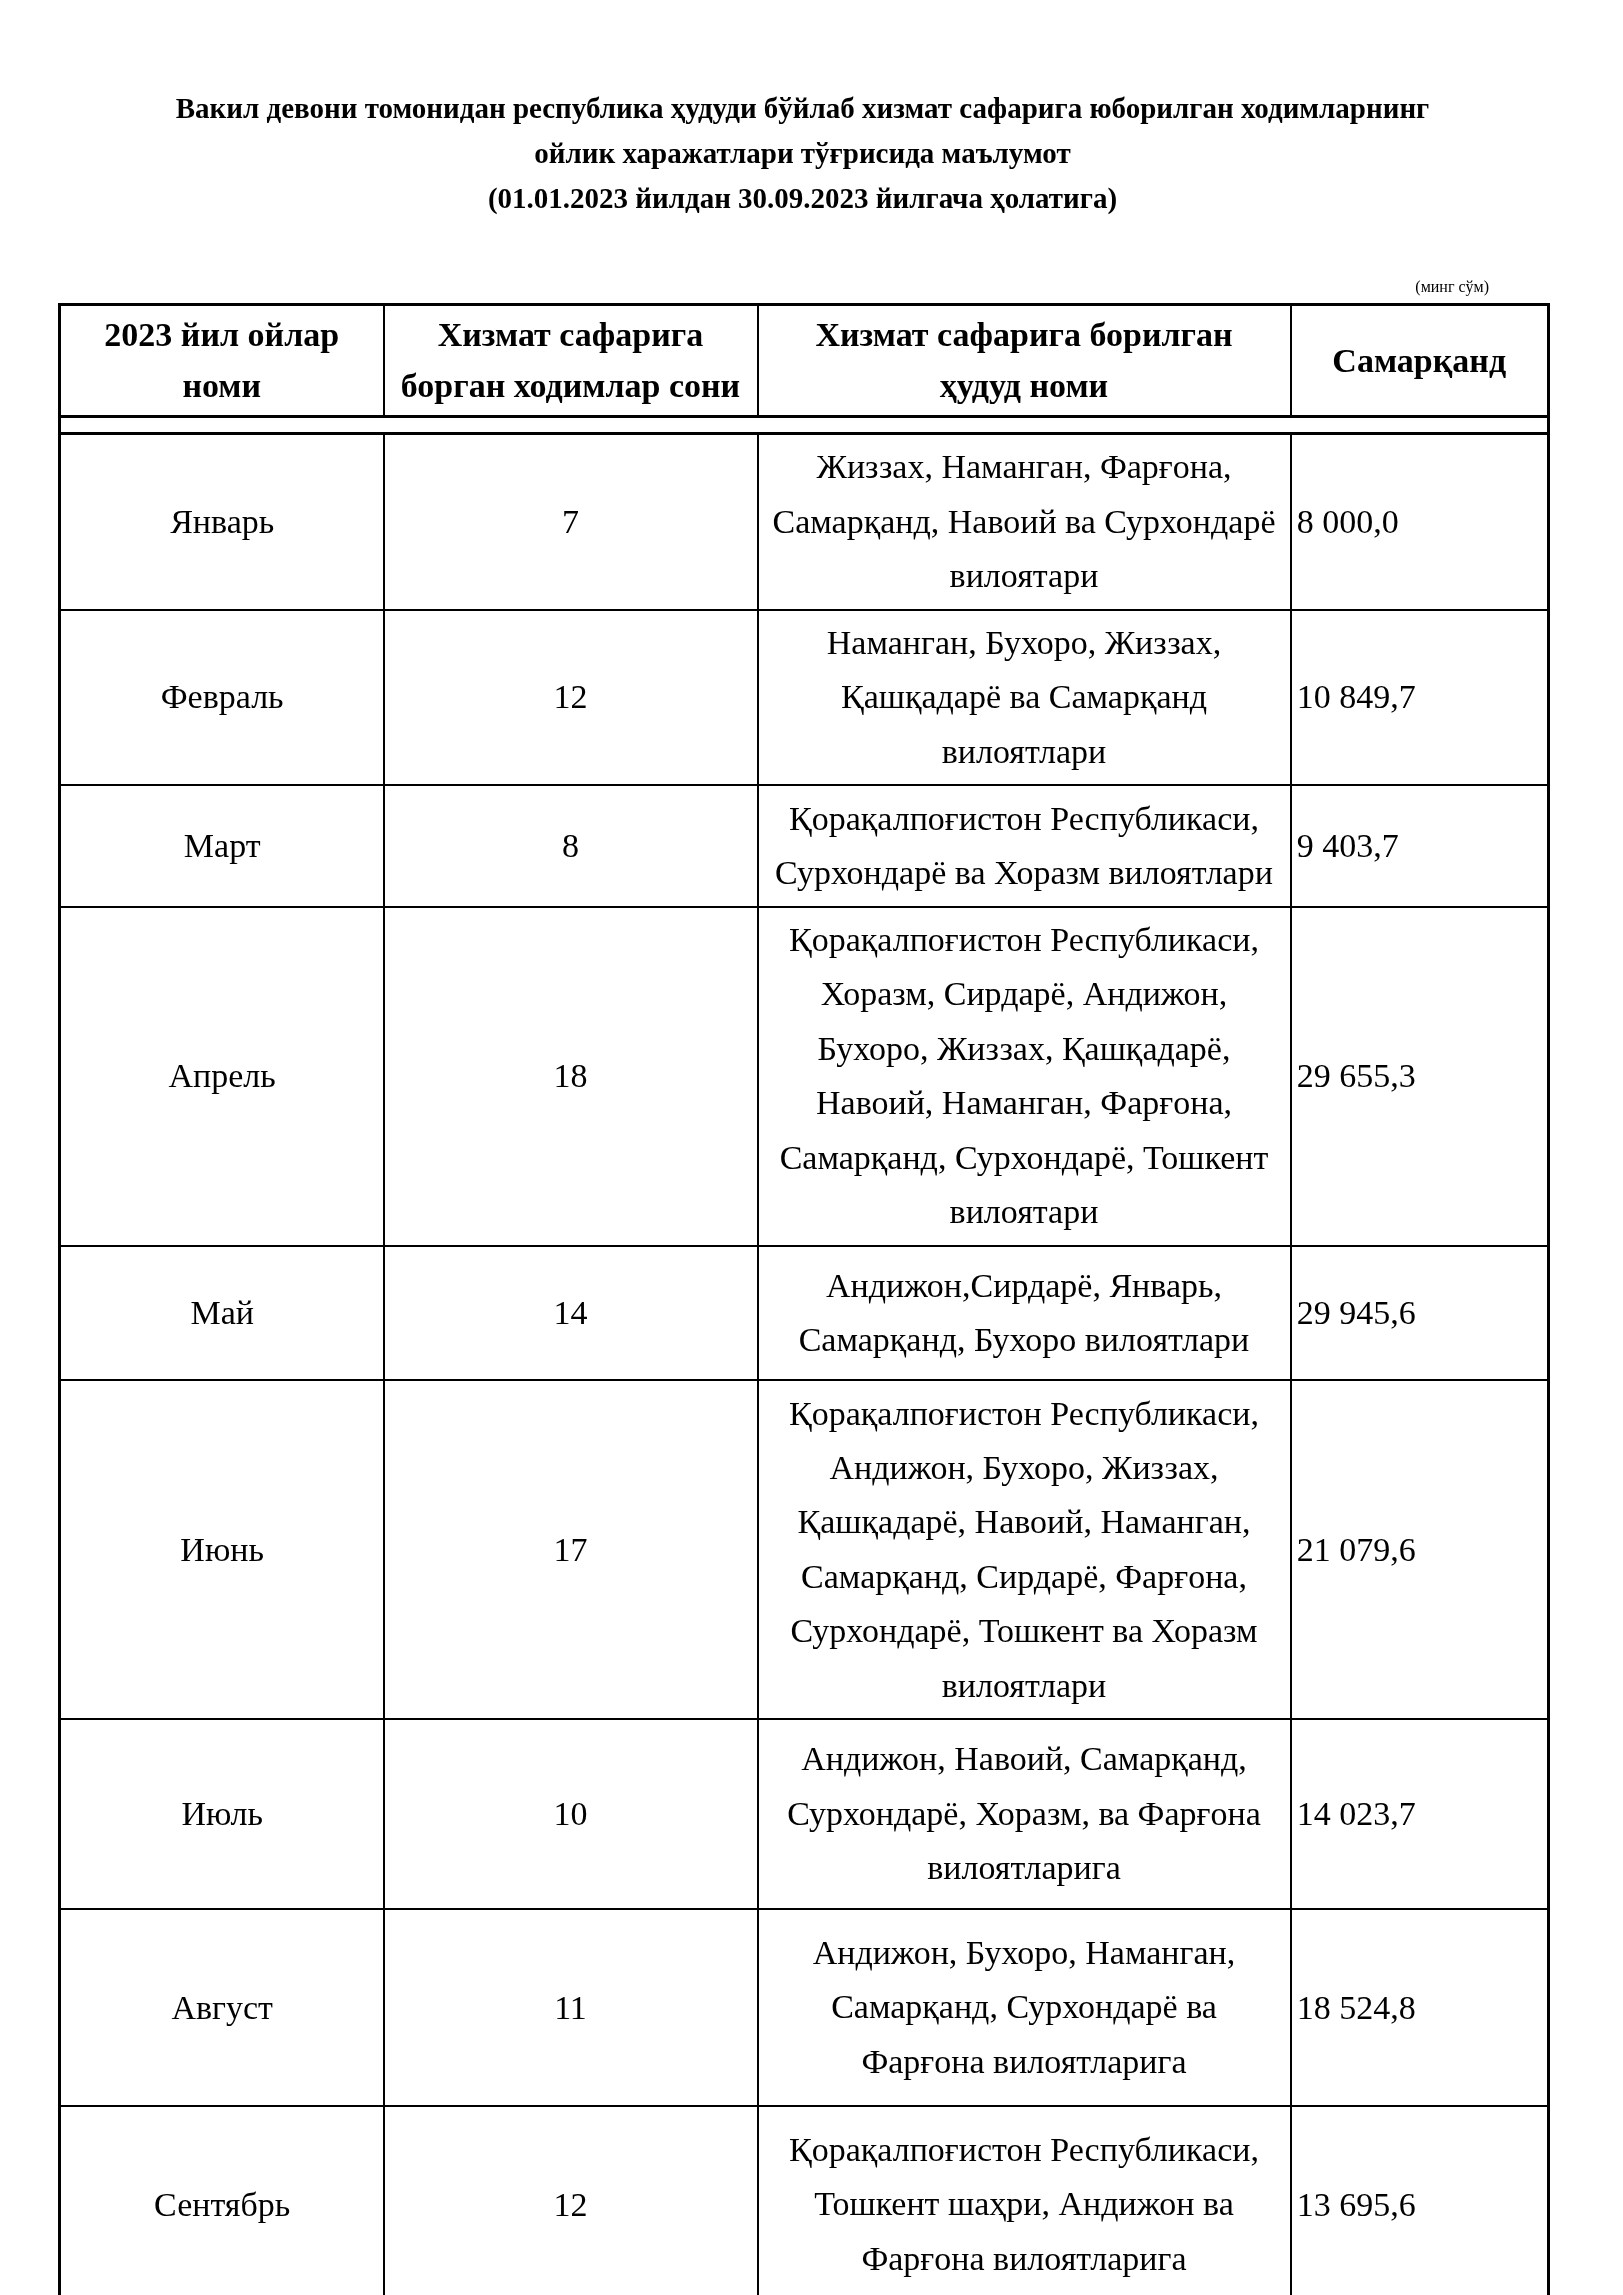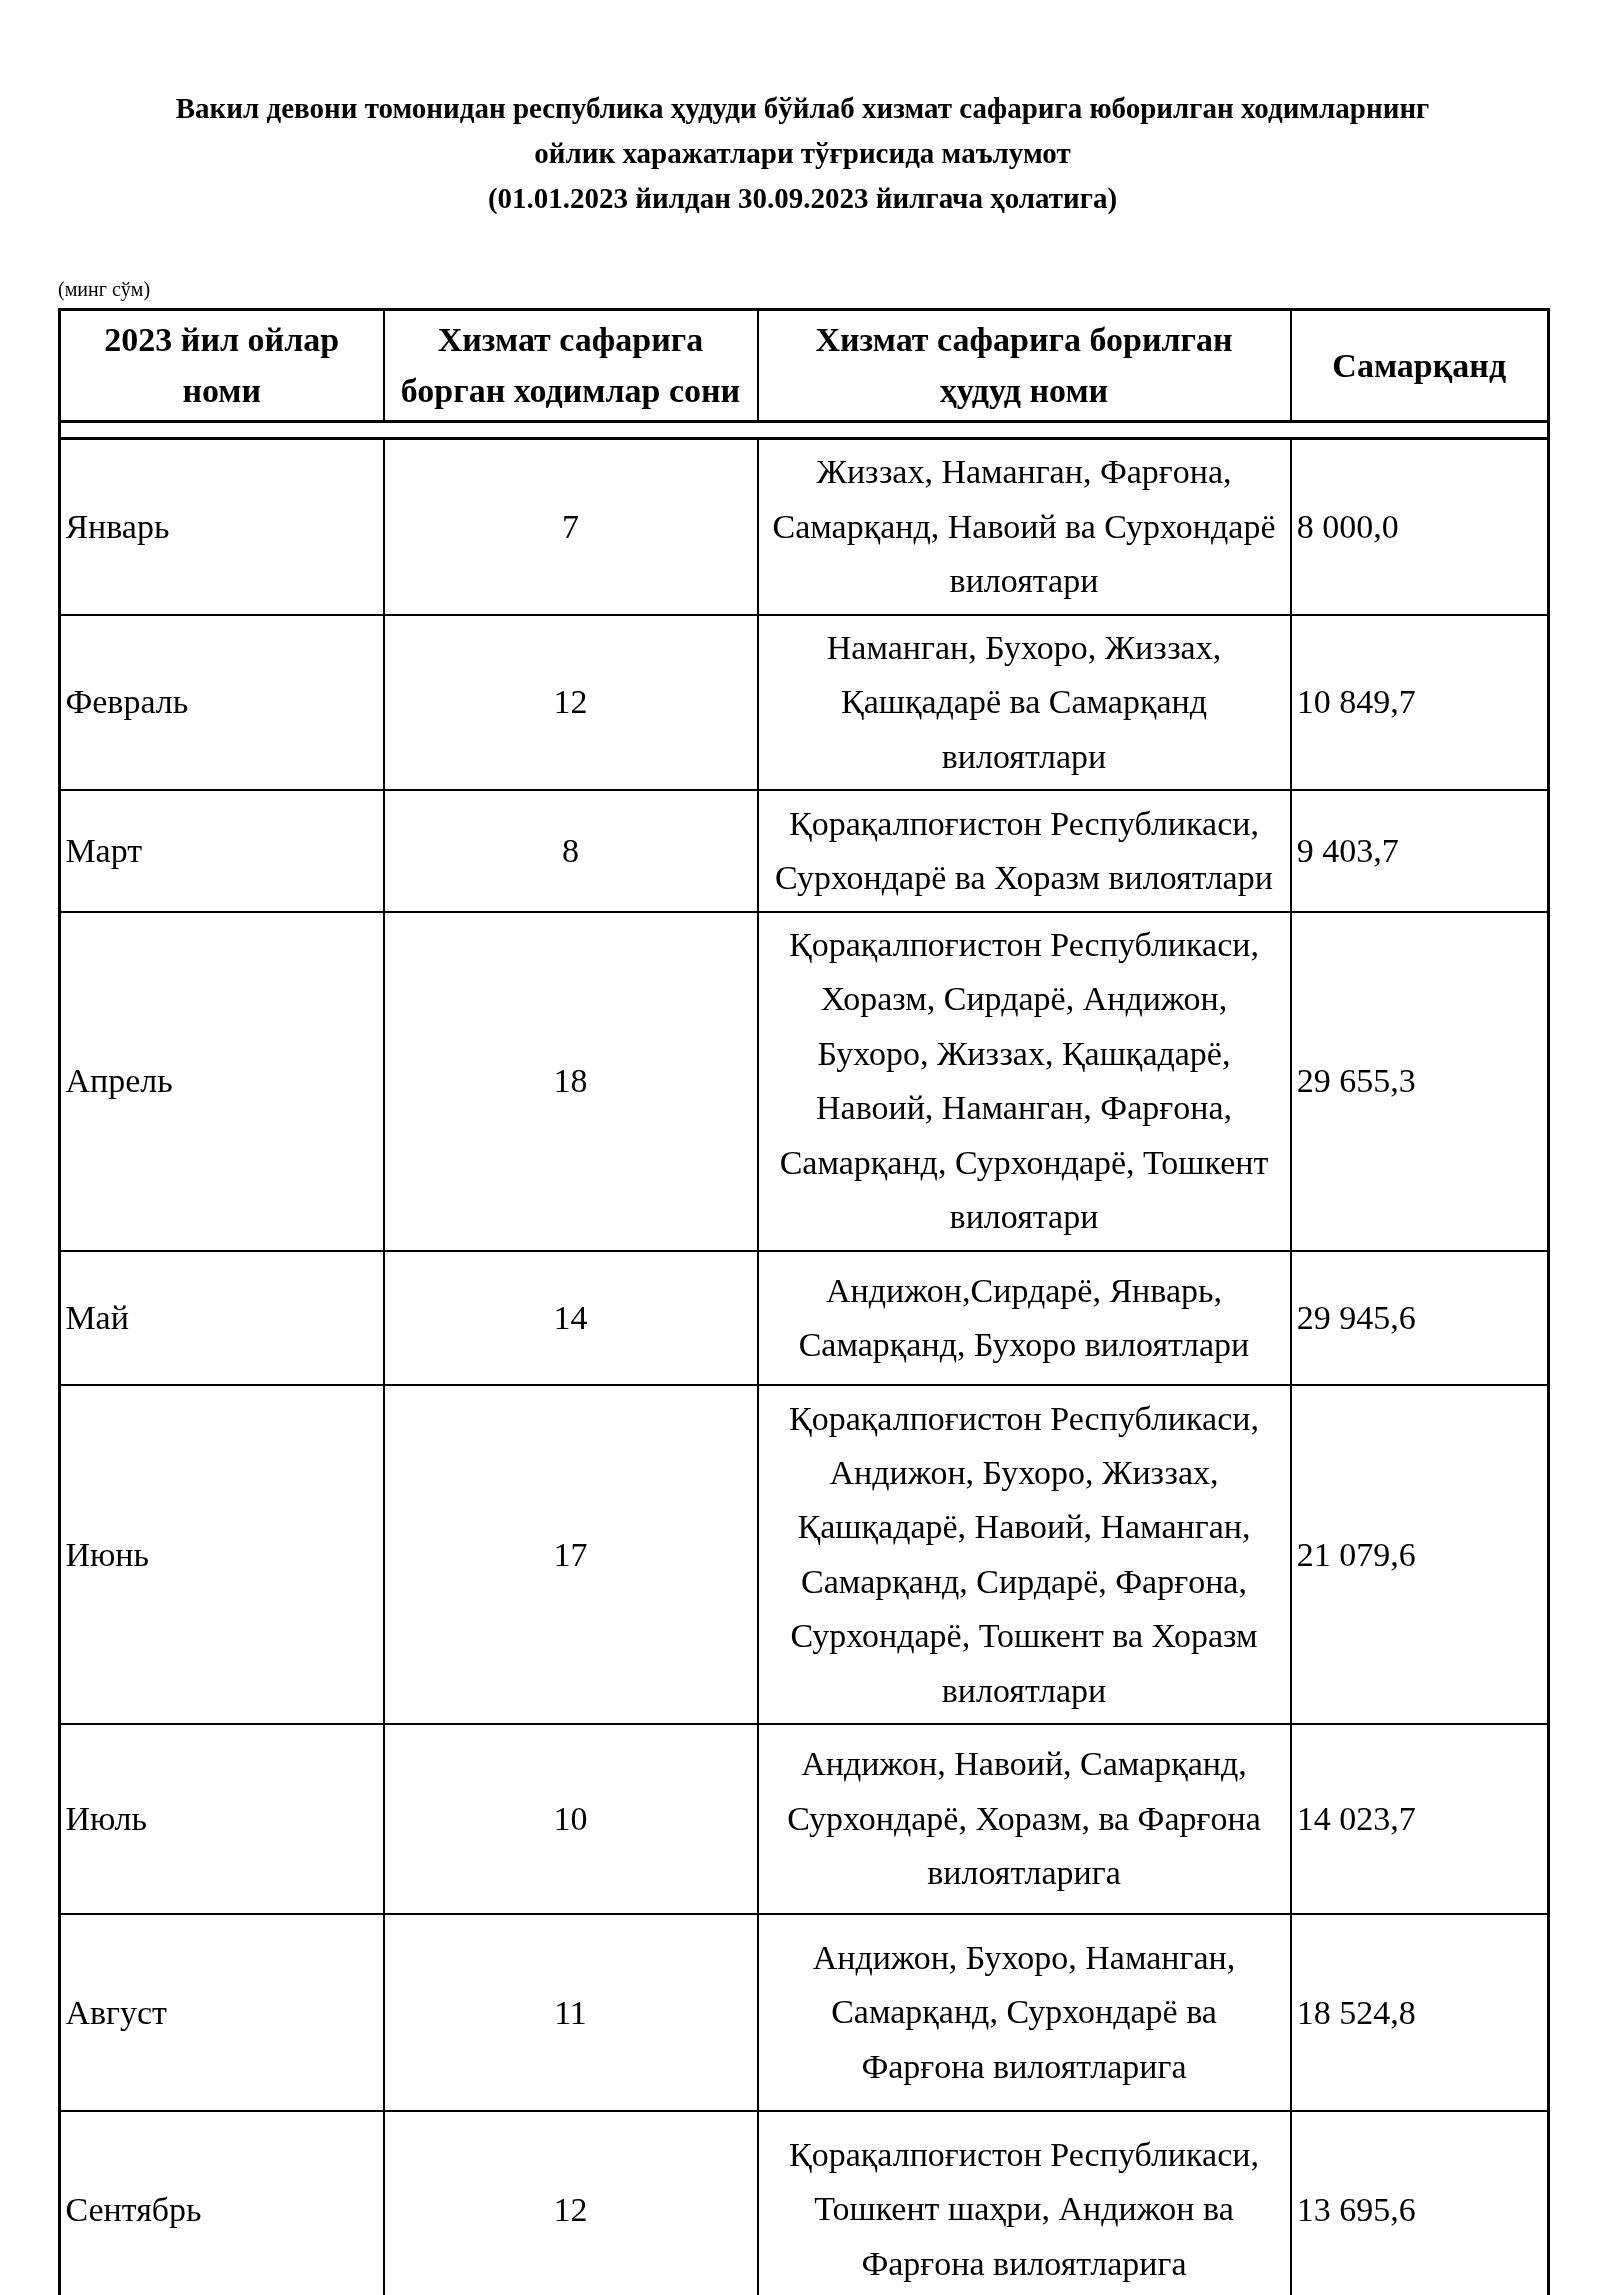--- a/index.html
+++ b/index.html
@@ -21,23 +21,23 @@
   }
   .title-block {
     text-align: center;
     font-weight: bold;
     font-size: 29px;
     line-height: 1.55;
     margin: 8px auto;
     width: 1448px;
   }
   .units-note {
-    text-align: left;
+    text-align: right;
     padding-right: 58px;
-    font-size: 20px;
+    font-size: 16px;
     margin-top: 57px;
     margin-bottom: 7px;
   }
   table.main {
     border-collapse: collapse;
     width: 1489px;
     table-layout: fixed;
     font-size: 34px;
   }
   table.main th, table.main td {
@@ -62,21 +62,21 @@
   }
   tr.sep-row td {
     height: 14px;
     padding: 0;
     border-left: none;
     border-right: none;
     border-top: 3.5px solid #000;
     border-bottom: 3.5px solid #000;
   }
   td.month-cell {
-    text-align: left;
+    text-align: center;
     padding: 1.8px 3.5px 1.8px 4.4px;
   }
   td.count-cell {
     text-align: center;
     padding: 1.8px 5.3px;
   }
   td.regions-cell {
     text-align: center;
     line-height: 1.6;
     padding: 5.3px 10.6px;

